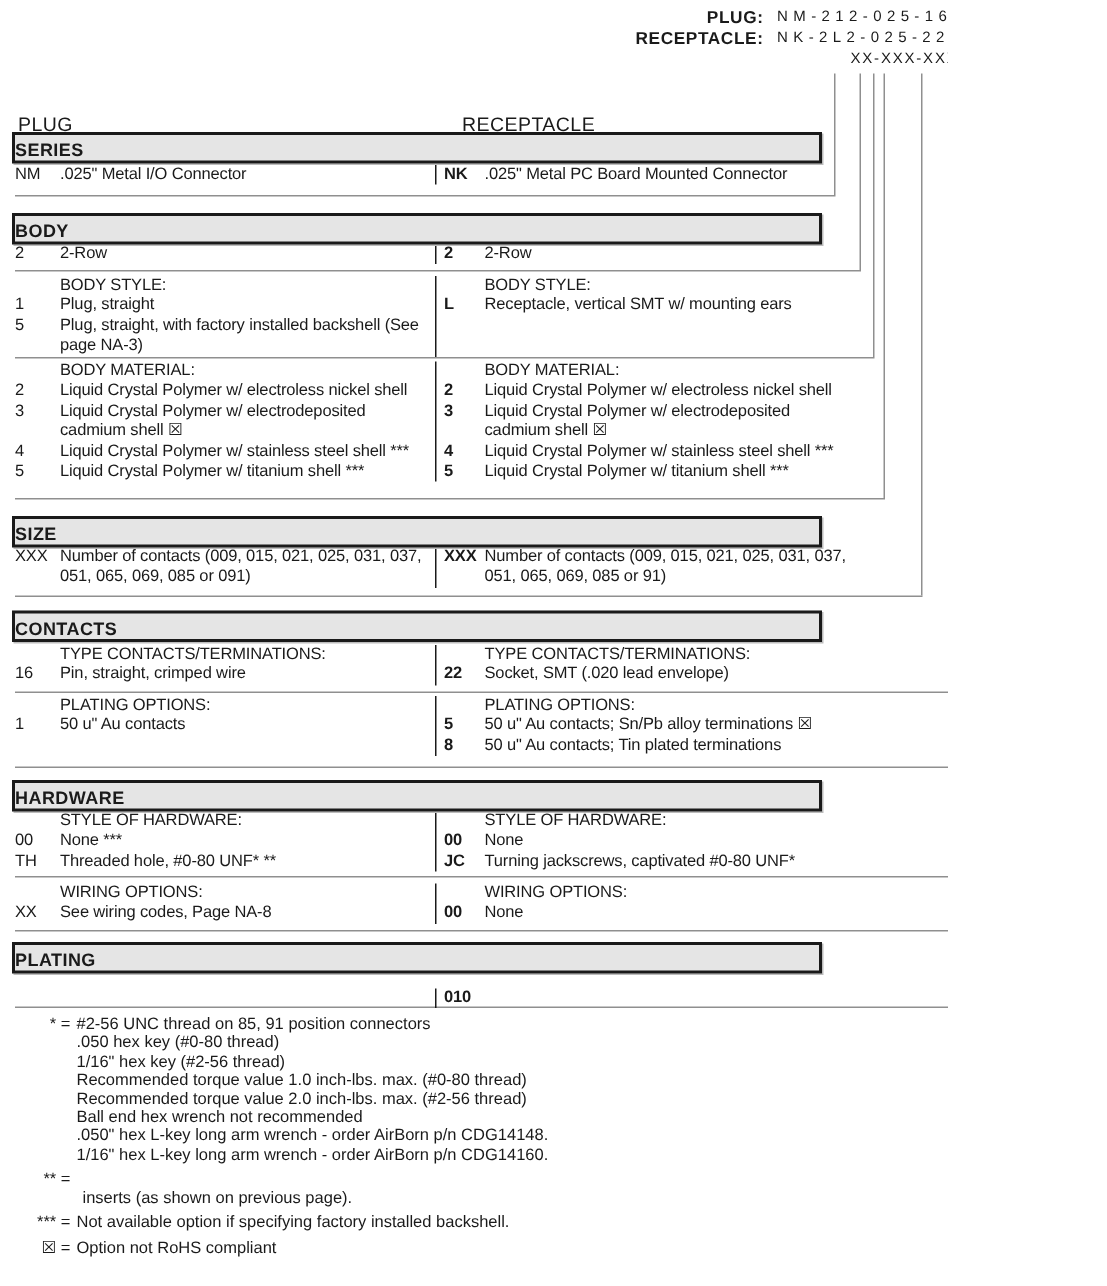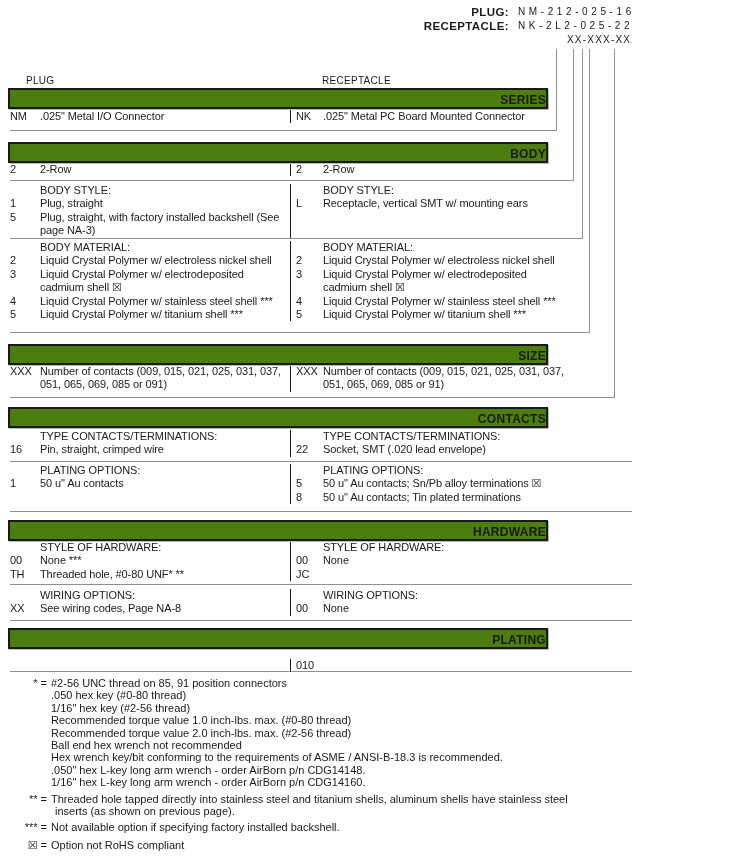--- a/index.html
+++ b/index.html
@@ -6,35 +6,35 @@
   .page{position:relative;width:632px;height:857px;background:#ffffff;
         font-family:"Liberation Sans",sans-serif;color:#1a1a1a;overflow:hidden;}
 
   
   .pn-label{position:absolute;width:180px;text-align:right;font-weight:bold;
             font-size:11.5px;letter-spacing:.4px;white-space:nowrap;}
   .pn-value{position:absolute;font-size:10px;letter-spacing:3.6px;white-space:nowrap;}
   .pn-value.tmpl{letter-spacing:1.2px;margin-left:20px;}
 
   
-  .col-label{position:absolute;font-size:10px;letter-spacing:.3px;margin-left:14px;}
+  .col-label{position:absolute;font-size:13px;letter-spacing:.3px;}
 
   
   .sec-box{position:absolute;left:8px;width:536px;height:14px;border:2px solid #1a1a1a;
-           background:#4d7c0f;text-align:right;font-weight:bold;font-size:12px;
+           background:#e5e5e5;text-align:left;font-weight:bold;font-size:12px;
            padding-top:3px;letter-spacing:.3px;box-shadow:1px 1px 0 #bcbcbc;z-index:3;}
 
   
   .grp{position:absolute;left:10px;width:554px;display:flex;align-items:stretch;z-index:2;}
   .gcol{font-size:11px;line-height:13.4px;letter-spacing:-.1px;}
   .gcol.left{width:280px;flex:none;}
   .gcol.right{flex:1;border-left:1px solid #1a1a1a;padding-left:5px;}
   .row{display:flex;}
   .code{width:30px;flex:none;white-space:nowrap;}
-  .gcol.right .code{width:27px;}
+  .gcol.right .code{width:27px;font-weight:bold;}
   .desc{flex:1;}
 
   
   .vline{position:absolute;width:1px;top:49px;background:#8f8f8f;z-index:1;}
   .hline{position:absolute;height:1px;left:10px;background:#8f8f8f;z-index:1;}
 
   
   .fn{position:absolute;left:20px;top:677px;width:706px;font-size:11px;line-height:12.4px;}
   .fn-row{display:flex;}
   .fn-row.gap{margin-top:4px;}
@@ -278,20 +278,21 @@
       <div class="row">
         <span class="code"></span>
         <span class="desc">STYLE OF HARDWARE:</span>
       </div>
       <div class="row">
         <span class="code">00</span>
         <span class="desc">None</span>
       </div>
       <div class="row">
         <span class="code">JC</span>
+        <span class="desc">Turning jackscrews, captivated #0-80 UNF*</span>
       </div>
     </div>
   </div>
   <div class="grp" style="top:589px">
     <div class="gcol left">
       <div class="row">
         <span class="code"></span>
         <span class="desc">WIRING OPTIONS:</span>
       </div>
       <div class="row">
@@ -343,33 +344,28 @@
     <div class="fn-row">
       <span class="fn-sym"></span>
       <span class="fn-text">Recommended torque value 2.0 inch-lbs. max. (#2-56 thread)</span>
     </div>
     <div class="fn-row">
       <span class="fn-sym"></span>
       <span class="fn-text">Ball end hex wrench not recommended</span>
     </div>
     <div class="fn-row">
       <span class="fn-sym"></span>
-      <span class="fn-text">Hex wrench key/bit conforming to the requirements of ASME / ANSI-B-18.3 is recommended.</span>
-    </div>
-    <div class="fn-row">
-      <span class="fn-sym"></span>
       <span class="fn-text">.050" hex L-key long arm wrench - order AirBorn p/n CDG14148.</span>
     </div>
     <div class="fn-row">
       <span class="fn-sym"></span>
       <span class="fn-text">1/16" hex L-key long arm wrench - order AirBorn p/n CDG14160.</span>
     </div>
     <div class="fn-row gap">
       <span class="fn-sym">** =</span>
-      <span class="fn-text">Threaded hole tapped directly into stainless steel and titanium shells, aluminum shells have stainless steel</span>
     </div>
     <div class="fn-row">
       <span class="fn-sym"></span>
       <span class="fn-text" style="margin-left:8px">inserts (as shown on previous page).</span>
     </div>
     <div class="fn-row gap">
       <span class="fn-sym">*** =</span>
       <span class="fn-text">Not available option if specifying factory installed backshell.</span>
     </div>
     <div class="fn-row gap" style="margin-top:5px">

